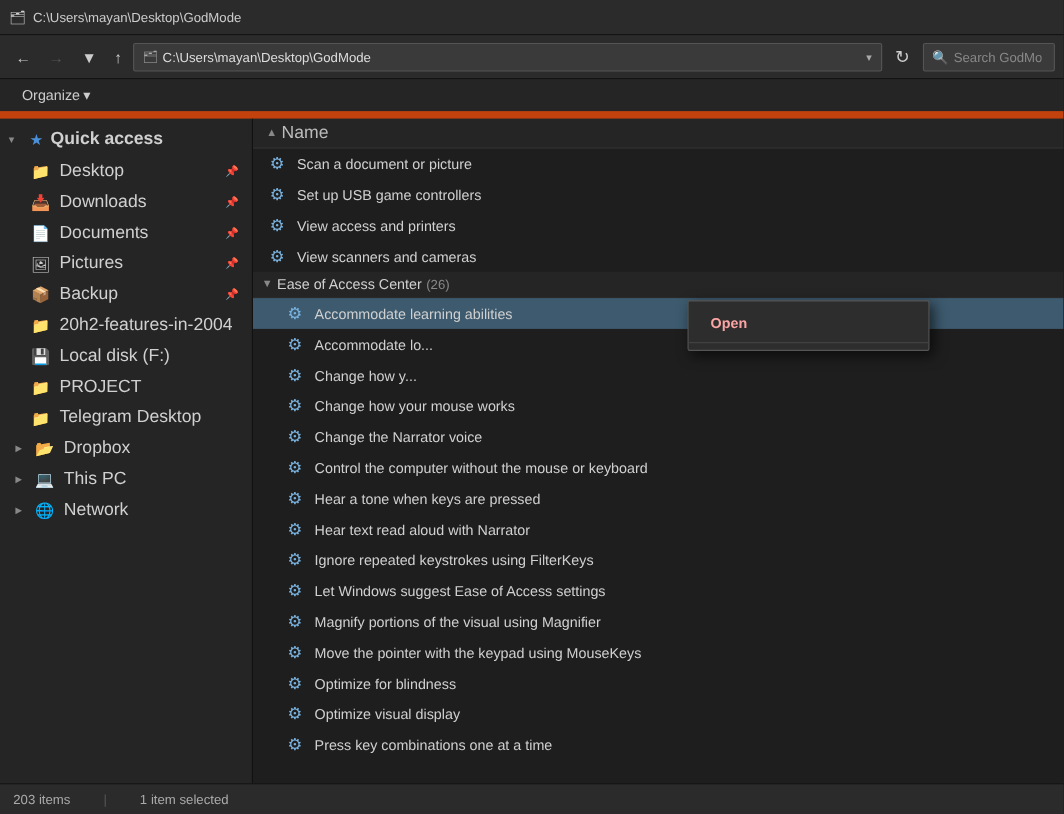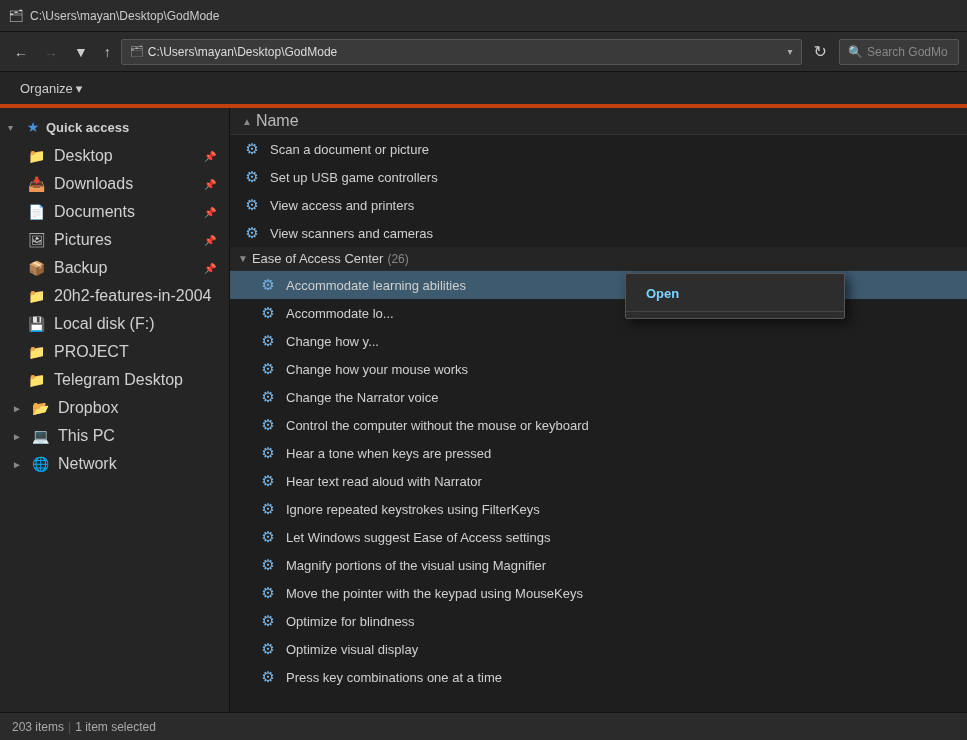--- a/index.html
+++ b/index.html
@@ -113,21 +113,21 @@
     }
     #search-box input::placeholder { color: #888; }
 
     
     #organize-bar {
       background: #252525;
       height: 36px;
       display: flex;
       align-items: center;
       padding: 0 12px;
-      border-bottom: 4px solid #c2410c;
+      border-bottom: 7px solid #c2410c;
     }
     .organize-btn {
       background: none;
       border: none;
       color: #ccc;
       font-size: 13px;
       cursor: pointer;
       padding: 4px 8px;
       border-radius: 3px;
       display: flex;
@@ -199,21 +199,21 @@
     }
     .sidebar-section-header .section-icon {
       width: 18px;
       height: 18px;
       display: flex;
       align-items: center;
       justify-content: center;
       font-size: 14px;
     }
     .sidebar-section-header .section-label {
-      font-size: 13px;
+      font-size: 16px;
       color: #d0d0d0;
       font-weight: 600;
     }
 
     
     #file-list {
       flex: 1;
       background: #1e1e1e;
       overflow-y: auto;
       overflow-x: auto;
@@ -289,39 +289,39 @@
       border-radius: 2px;
       min-width: 220px;
       z-index: 100;
       box-shadow: 4px 4px 12px rgba(0,0,0,0.6);
       padding: 4px 0;
     }
     .context-item {
       padding: 8px 20px;
       cursor: pointer;
       font-size: 13px;
-      color: #7dd3fc;
+      color: #fca5a5;
     }
     .context-separator {
       height: 1px;
       background: #444;
       margin: 2px 0;
     }
     .context-item.active-item {
       font-weight: 600;
     }
 
     
     #status-bar {
       background: #2b2b2b;
       height: 28px;
       display: flex;
       align-items: center;
       padding: 0 12px;
-      gap: 4px;
+      gap: 30px;
       border-top: 1px solid #111;
       font-size: 12px;
       color: #aaa;
     }
     #status-bar .separator {
       color: #555;
     }
 
     
     .icon-star { color: #4a90d9; }

